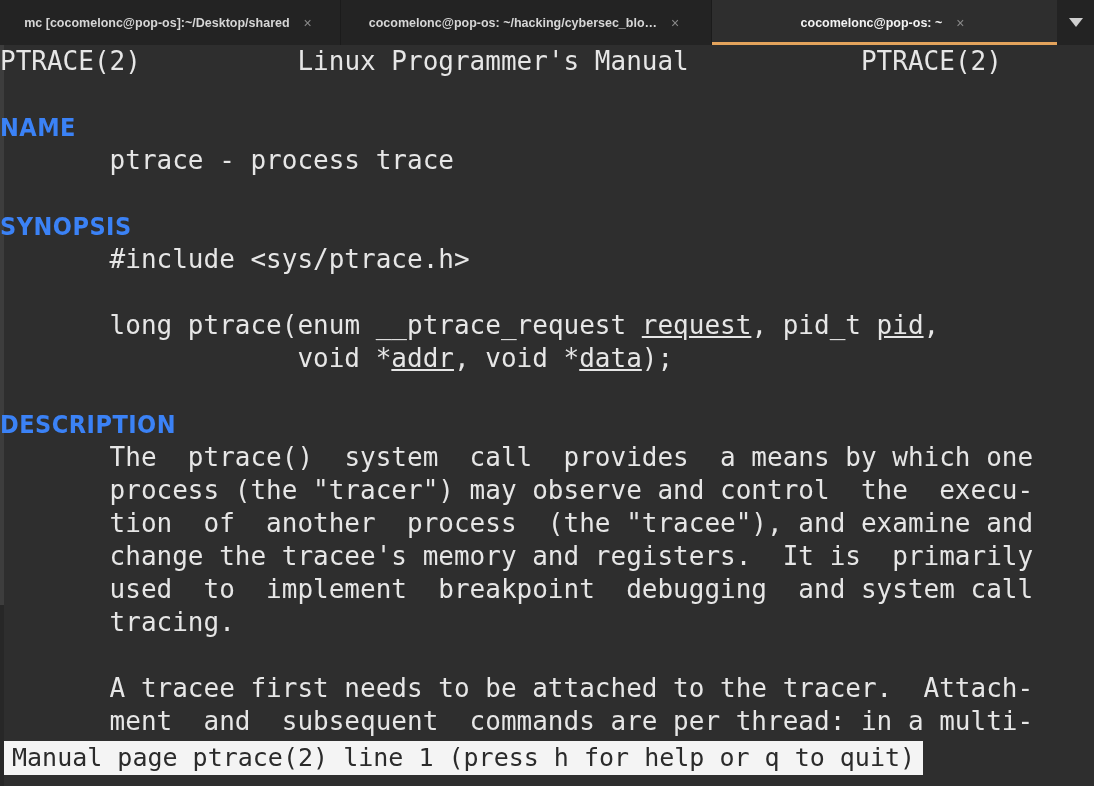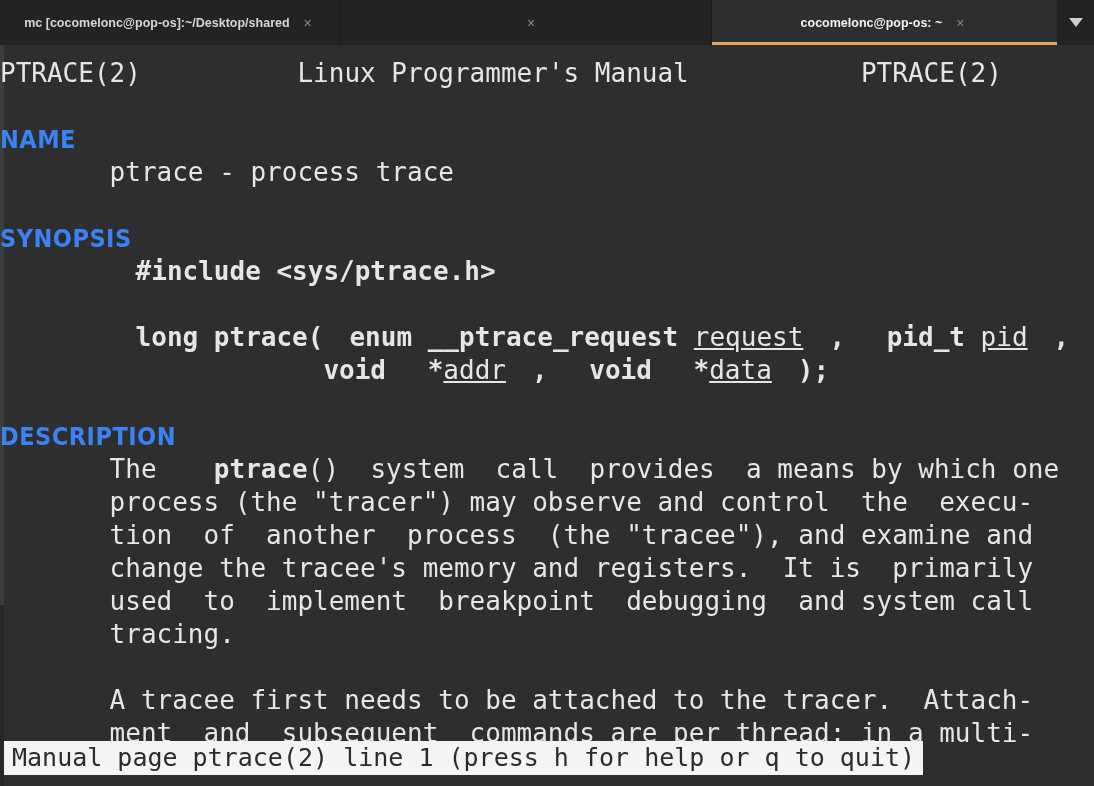--- a/index.html
+++ b/index.html
@@ -105,34 +105,34 @@
     left: 0;
     top: 0px;
     width: 4px;
     height: 560px;
     background: #3d3d3d;
   }
 
   #screen {
     position: absolute;
     left: 0;
-    top: 12px;
+    top: 0;
     width: 926px;
     font-family: "DejaVu Sans Mono", monospace;
     font-size: 26px;
     line-height: 33px;
     color: #e6e6e6;
     white-space: pre;
     letter-spacing: 0px;
   }
   .row {
     height: 33px;
     padding-left: 0px;
   }
-  .b { font-weight: bold; padding-left: 26px; }
+  .b { font-weight: normal; }
   .u { text-decoration: underline; }
   .hdr {
     font-family: "DejaVu Sans Condensed", "Liberation Sans", sans-serif;
     font-weight: bold;
     font-size: 25px;
     color: #3b82f6;
     letter-spacing: 0.5px;
   }
 
   
@@ -155,20 +155,21 @@
 </head>
 <body>
 
 <div id="tabbar">
   <div class="tab inactive" id="tab-0">
     <span class="tab-label">mc [cocomelonc@pop-os]:~/Desktop/shared</span>
     <span class="tab-close">×</span>
   </div>
   <div class="tab-sep"></div>
   <div class="tab inactive" id="tab-1">
+    <span class="tab-label">cocomelonc@pop-os: ~/hacking/cybersec_blo…</span>
     <span class="tab-close">×</span>
   </div>
   <div class="tab-sep"></div>
   <div class="tab active" id="tab-2">
     <span class="tab-label">cocomelonc@pop-os: ~</span>
     <span class="tab-close">×</span>
   </div>
   <div id="tab-menu">
     <svg width="14" height="9" viewBox="0 0 14 9">
       <polygon points="0,0 14,0 7,9" fill="#cfcfcf"></polygon>

